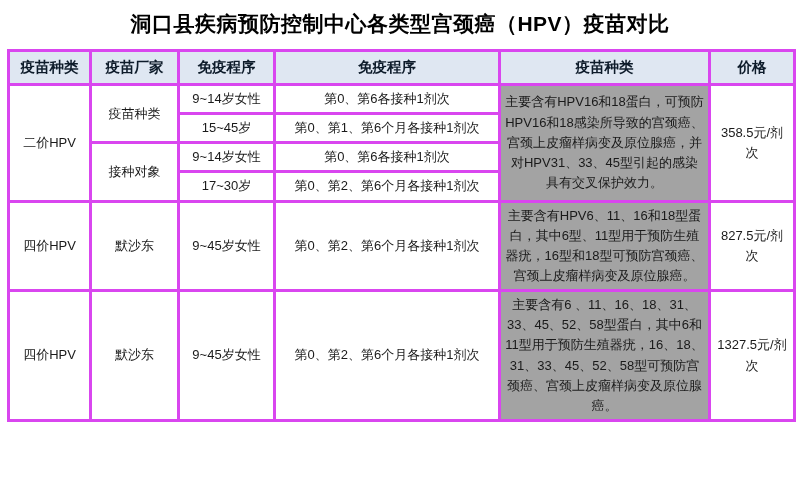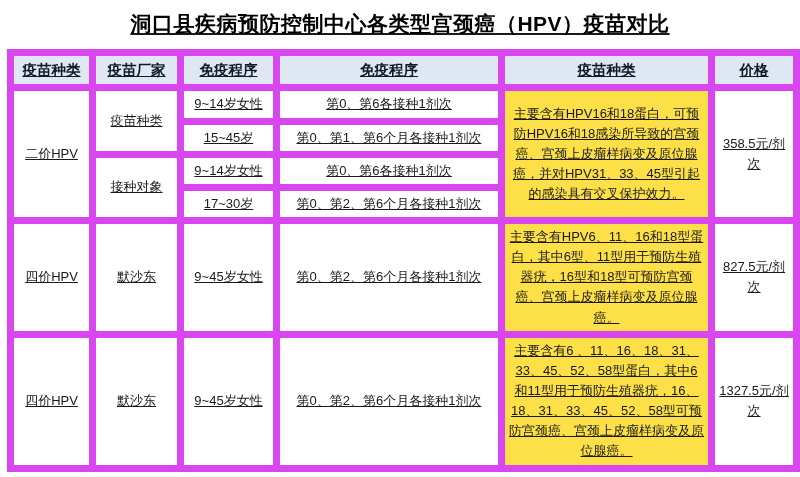--- a/index.html
+++ b/index.html
@@ -12,55 +12,54 @@
     height: 477px;
     font-family: "Liberation Sans", sans-serif;
     color: #1a1a1a;
     overflow: hidden;
   }
   .page {
     position: relative;
     width: 800px;
     height: 477px;
     box-sizing: border-box;
-    text-decoration: underline;
   }
   .title {
     text-align: center;
     font-size: 21px;
     font-weight: bold;
     letter-spacing: 0.5px;
     padding: 10px 0 11px 0;
     color: #000000;
   }
   table.vaccine-table {
     border-collapse: collapse;
     width: 786px;
     margin: 0 7px;
     table-layout: fixed;
   }
   table.vaccine-table th,
   table.vaccine-table td {
-    border: 7px solid #d946ef;
+    border: 3px solid #d946ef;
     text-align: center;
     vertical-align: middle;
     font-size: 13px;
     line-height: 1.55;
     padding: 3px 4px;
     box-sizing: border-box;
   }
   table.vaccine-table thead th {
     background: #dfe7f2;
     font-weight: bold;
     font-size: 14.5px;
     height: 34px;
     color: #0d1b2a;
   }
   td.desc {
-    background: #fde047;
+    background: #a3a3a3;
     text-align: left;
     padding: 8px 10px;
     font-size: 13px;
     line-height: 1.65;
   }
   td.kind {
     font-size: 14px;
   }
   td.price {
     font-size: 13.5px;

